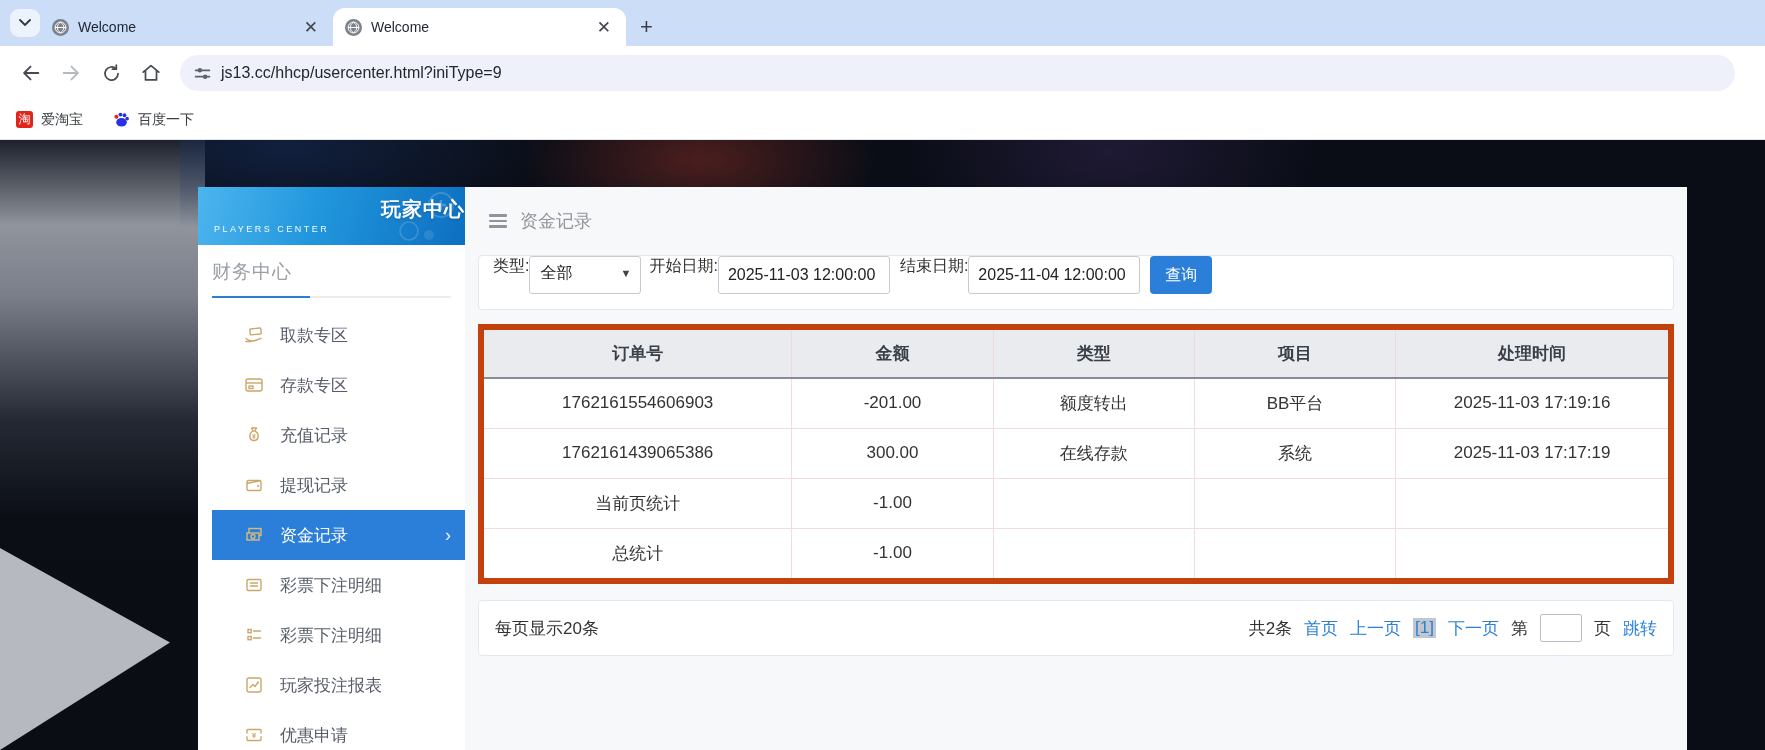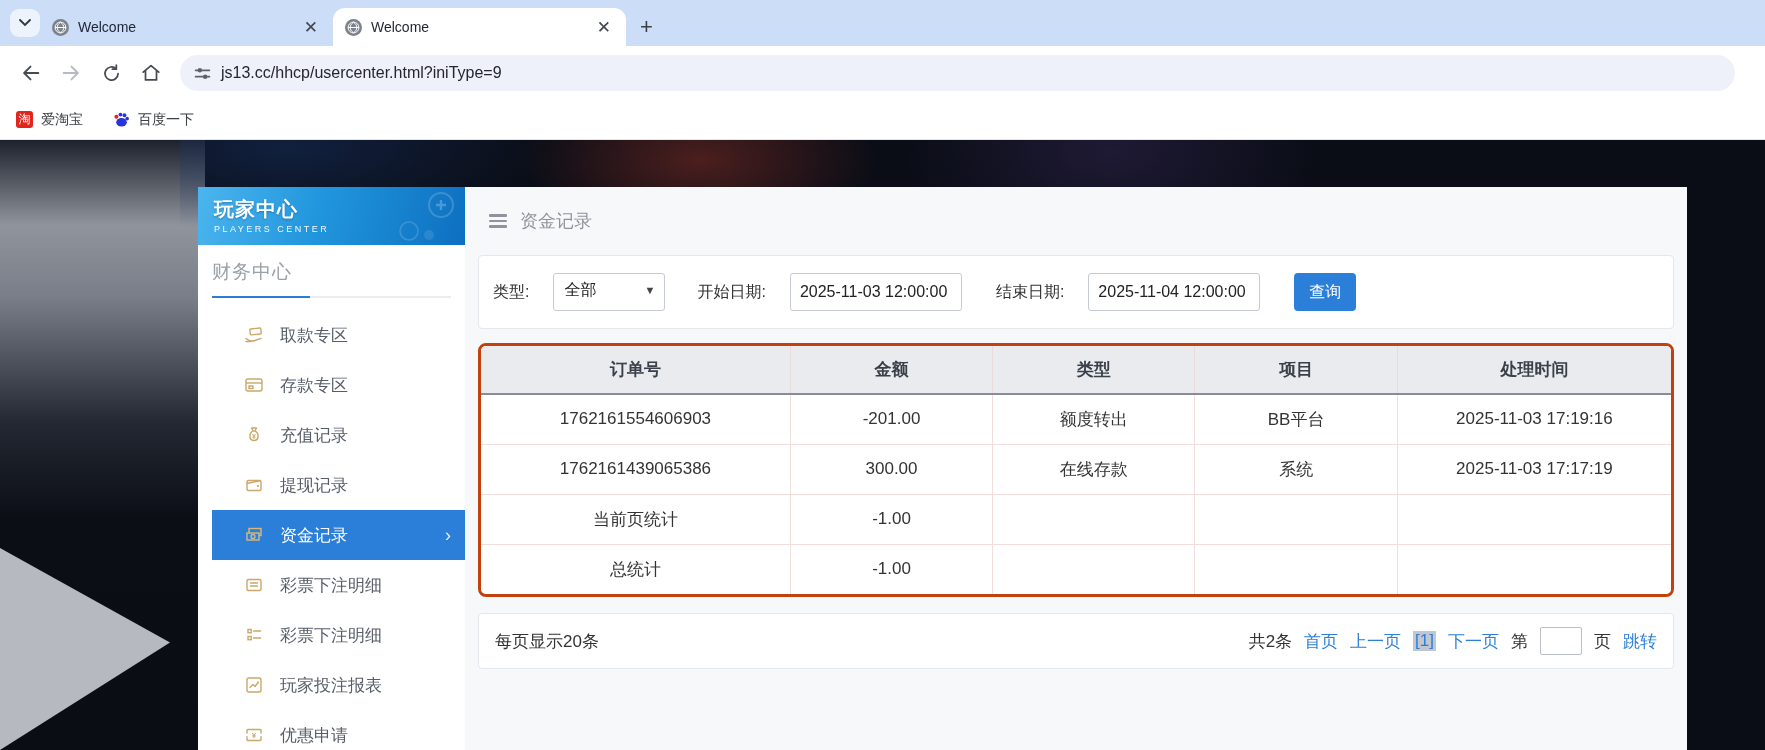--- a/index.html
+++ b/index.html
@@ -36,48 +36,48 @@
   .bg-maroon { position:absolute; left:520px; top:0; width:360px; height:100px;
     background:radial-gradient(ellipse at 50% 20%, rgba(130,45,35,.55), rgba(0,0,0,0) 70%); }
   .bg-purple { position:absolute; left:900px; top:0; width:420px; height:120px;
     background:radial-gradient(ellipse at 50% 10%, rgba(70,50,110,.35), rgba(0,0,0,0) 70%); }
   .bg-navy { position:absolute; left:180px; top:0; width:360px; height:90px;
     background:radial-gradient(ellipse at 30% 10%, rgba(25,55,110,.45), rgba(0,0,0,0) 75%); }
 
   
   .sidebar { position:absolute; left:198px; top:47px; bottom:0; width:267px; background:#fff; }
   .side-header { height:58px; background:linear-gradient(105deg,#4cb5ee 0%,#2196dd 45%,#0d6fc0 100%); color:#fff; padding:9px 0 0 16px; position:relative; overflow:hidden; }
-  .side-title { font-size:20px; font-weight:bold; letter-spacing:1px; text-shadow:0 1px 2px rgba(0,60,120,.4); }
+  .side-title { font-size:20px; font-weight:bold; letter-spacing:1px; text-shadow:0 1px 2px rgba(0,60,120,.4);text-align:right; }
   .side-sub { font-size:9px; letter-spacing:2.5px; opacity:.95; margin-top:1px; }
   .side-art { position:absolute; right:6px; top:4px; opacity:.35; }
   .side-section { padding:14px 14px 0 14px; }
   .side-section-title { font-size:19px; color:#9aa0a6; letter-spacing:1px; }
   .side-rule { margin-top:11px; height:2px; background:#ededed; position:relative; }
   .side-rule::before { content:""; position:absolute; left:0; top:0; width:98px; height:2px; background:#2a7fd3; }
   .menu { padding-top:12px; }
   .menu-item { height:50px; display:flex; align-items:center; padding-left:46px; gap:16px; font-size:17px; color:#565d68; cursor:pointer; position:relative; }
   .menu-item .mi-icon { width:20px; height:20px; flex:0 0 auto; display:flex; }
   .menu-item.active { background:#2b7fd9; color:#fff; margin-left:14px; padding-left:32px; }
   .mi-chevron { position:absolute; right:14px; font-size:18px; color:#eaf2fc; }
 
   
   .main { position:absolute; left:465px; top:47px; bottom:0; width:1222px; background:#f7f8fa; }
   .main-header { height:68px; display:flex; align-items:center; padding-left:24px; gap:13px; color:#8f949c; font-size:18px; }
   .burger { display:inline-flex; flex-direction:column; gap:3px; }
   .burger i { width:18px; height:2.5px; background:#8f949c; border-radius:1px; }
 
   .card { margin:0 13px; background:#fff; border:1px solid #e4e7ec; border-radius:4px; }
-  .filter-card { height:74px; display:flex; align-items:center; padding:0 14px; gap:24px; font-size:16px; color:#333; }
+  .filter-card { height:55px; display:flex; padding:0 14px; gap:0; font-size:16px; color:#333; }
   .sel { width:112px; height:38px; border:1px solid #c6cad2; border-radius:3px; background:#fff; display:flex; align-items:center; justify-content:space-between; padding:0 9px 4px 10px; font-size:16px; color:#222; margin-right:8px; }
   .sel .car { font-size:11px; color:#444; }
   .txt-inp { height:38px; border:1px solid #c6cad2; border-radius:3px; background:#fff; font-size:16px; color:#222; padding:8px 9px; font-family:"Liberation Sans","DejaVu Sans",sans-serif; }
   .date-inp { width:172px; margin-right:10px; }
   .btn-query { height:38px; padding:0 15px; background:#2b7fd9; color:#fff; border:none; border-radius:4px; font-size:16px; cursor:pointer; font-family:Liberation Sans, sans-serif; }
 
-  .table-card { margin-top:14px; border:3px solid #c2410c; border-radius:8px; overflow:hidden; }
+  .table-card { margin-top:14px; border:6px solid #c2410c; border-radius:0; overflow:hidden; }
   table { width:100%; border-collapse:collapse; background:#fff; }
   thead th { background:#e9ebef; height:48px; font-size:17px; font-weight:bold; color:#394049; border-right:1px solid #eddada; border-bottom:2px solid #878d97; }
   thead th:last-child { border-right:none; }
   tbody td { height:50px; text-align:center; font-size:17px; color:#333; border-right:1px solid #f2dcdc; border-bottom:1px solid #f2dcdc; }
   tbody td:last-child { border-right:none; }
   tbody tr:last-child td { border-bottom:none; }
 
   .pager-card { margin-top:16px; height:56px; display:flex; align-items:center; justify-content:space-between; padding:0 16px; font-size:17px; color:#333; }
   .pager-right { display:flex; align-items:center; gap:12px; }
   .plink { color:#2a7fd9; text-decoration:none; cursor:pointer; }

